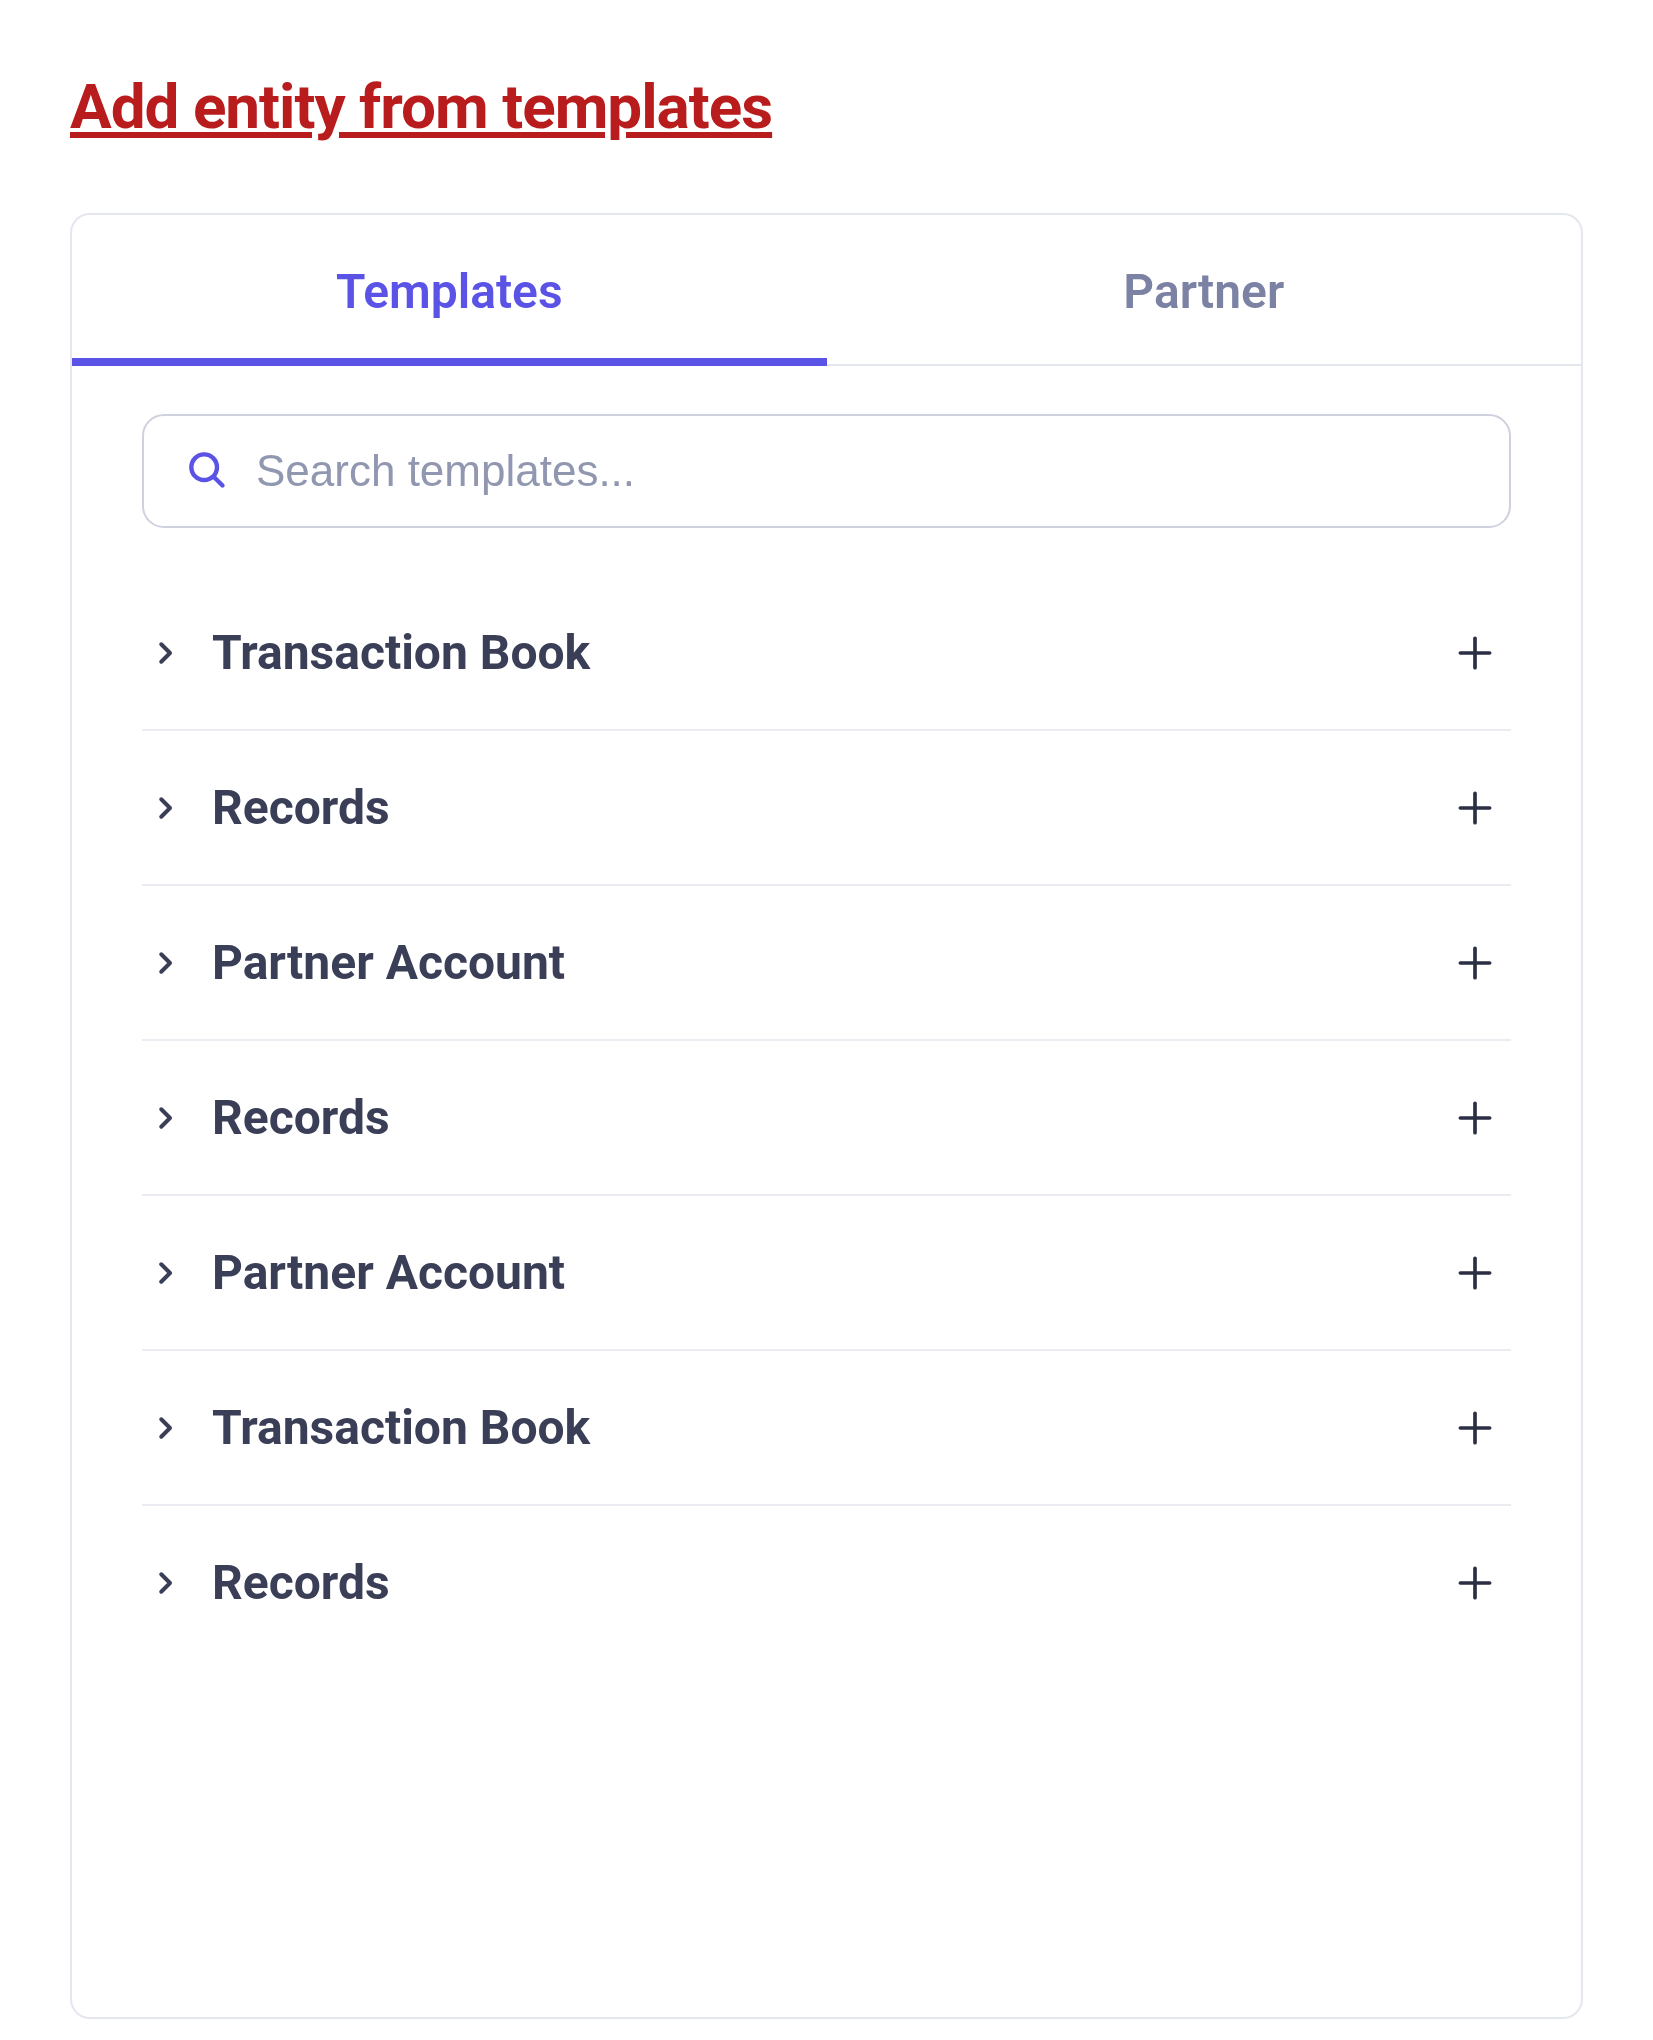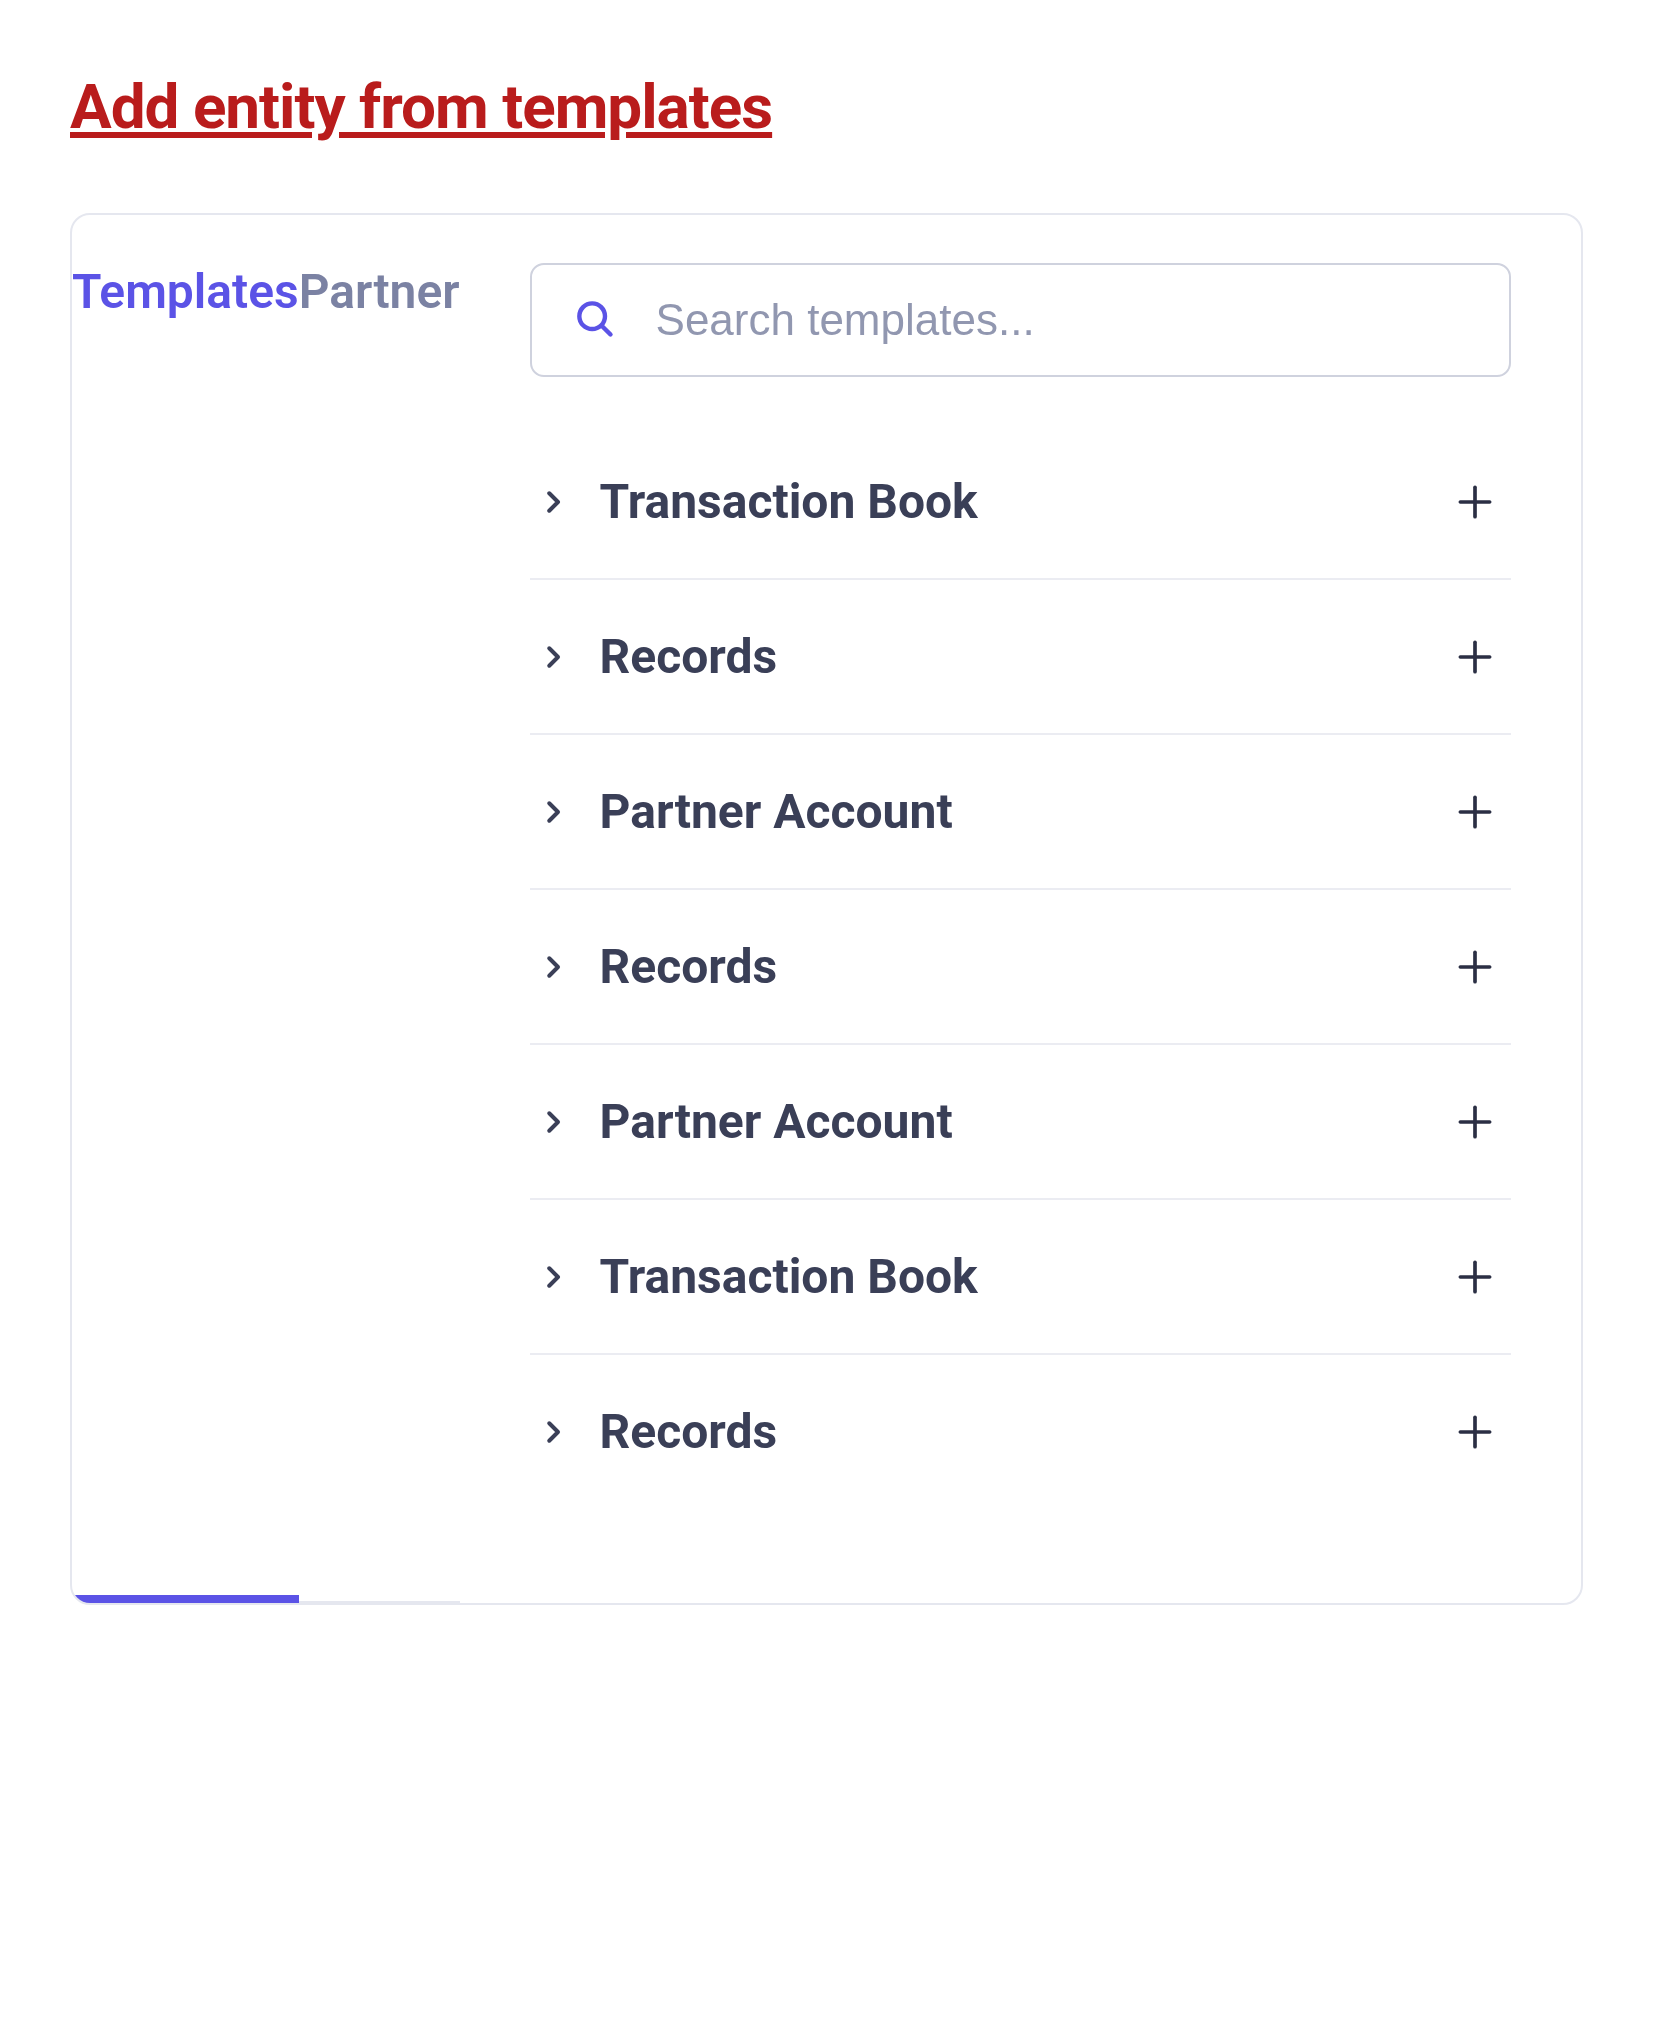--- a/index.html
+++ b/index.html
@@ -16,23 +16,23 @@
     font-weight: 700;
     letter-spacing: -1px;
     color: #b91c1c;
     margin-bottom: 70px;
     text-decoration: underline;
   }
   .panel {
     border: 2px solid #e5e7ef;
     border-radius: 20px;
     overflow: hidden;
-    height: 1392px;
-    display: flex;
-    flex-direction: row;
+    height: 1806px;
+    display: flex;
+    flex-direction: column;
     position: relative;
   }
   .tabs {
     display: flex;
     border-bottom: 2px solid #e5e7ef;
     flex: 0 0 auto;
   }
   .tab {
     flex: 1;
     text-align: center;
@@ -61,23 +61,23 @@
   
   .content::-webkit-scrollbar { width: 18px; }
   .content::-webkit-scrollbar-track { background: transparent; }
   .content::-webkit-scrollbar-thumb {
     background: #cfd2de;
     border-radius: 10px;
   }
   .search-wrap {
     display: flex;
     align-items: center;
-    gap: 40px;
+    gap: 28px;
     border: 2px solid #cfd2de;
-    border-radius: 14px;
+    border-radius: 22px;
     padding: 30px 40px;
     margin-bottom: 48px;
   }
   .search-icon { flex: 0 0 auto; }
   .search-input {
     flex: 1;
     border: none;
     outline: none;
     font-size: 44px;
     color: #2b2f44;

